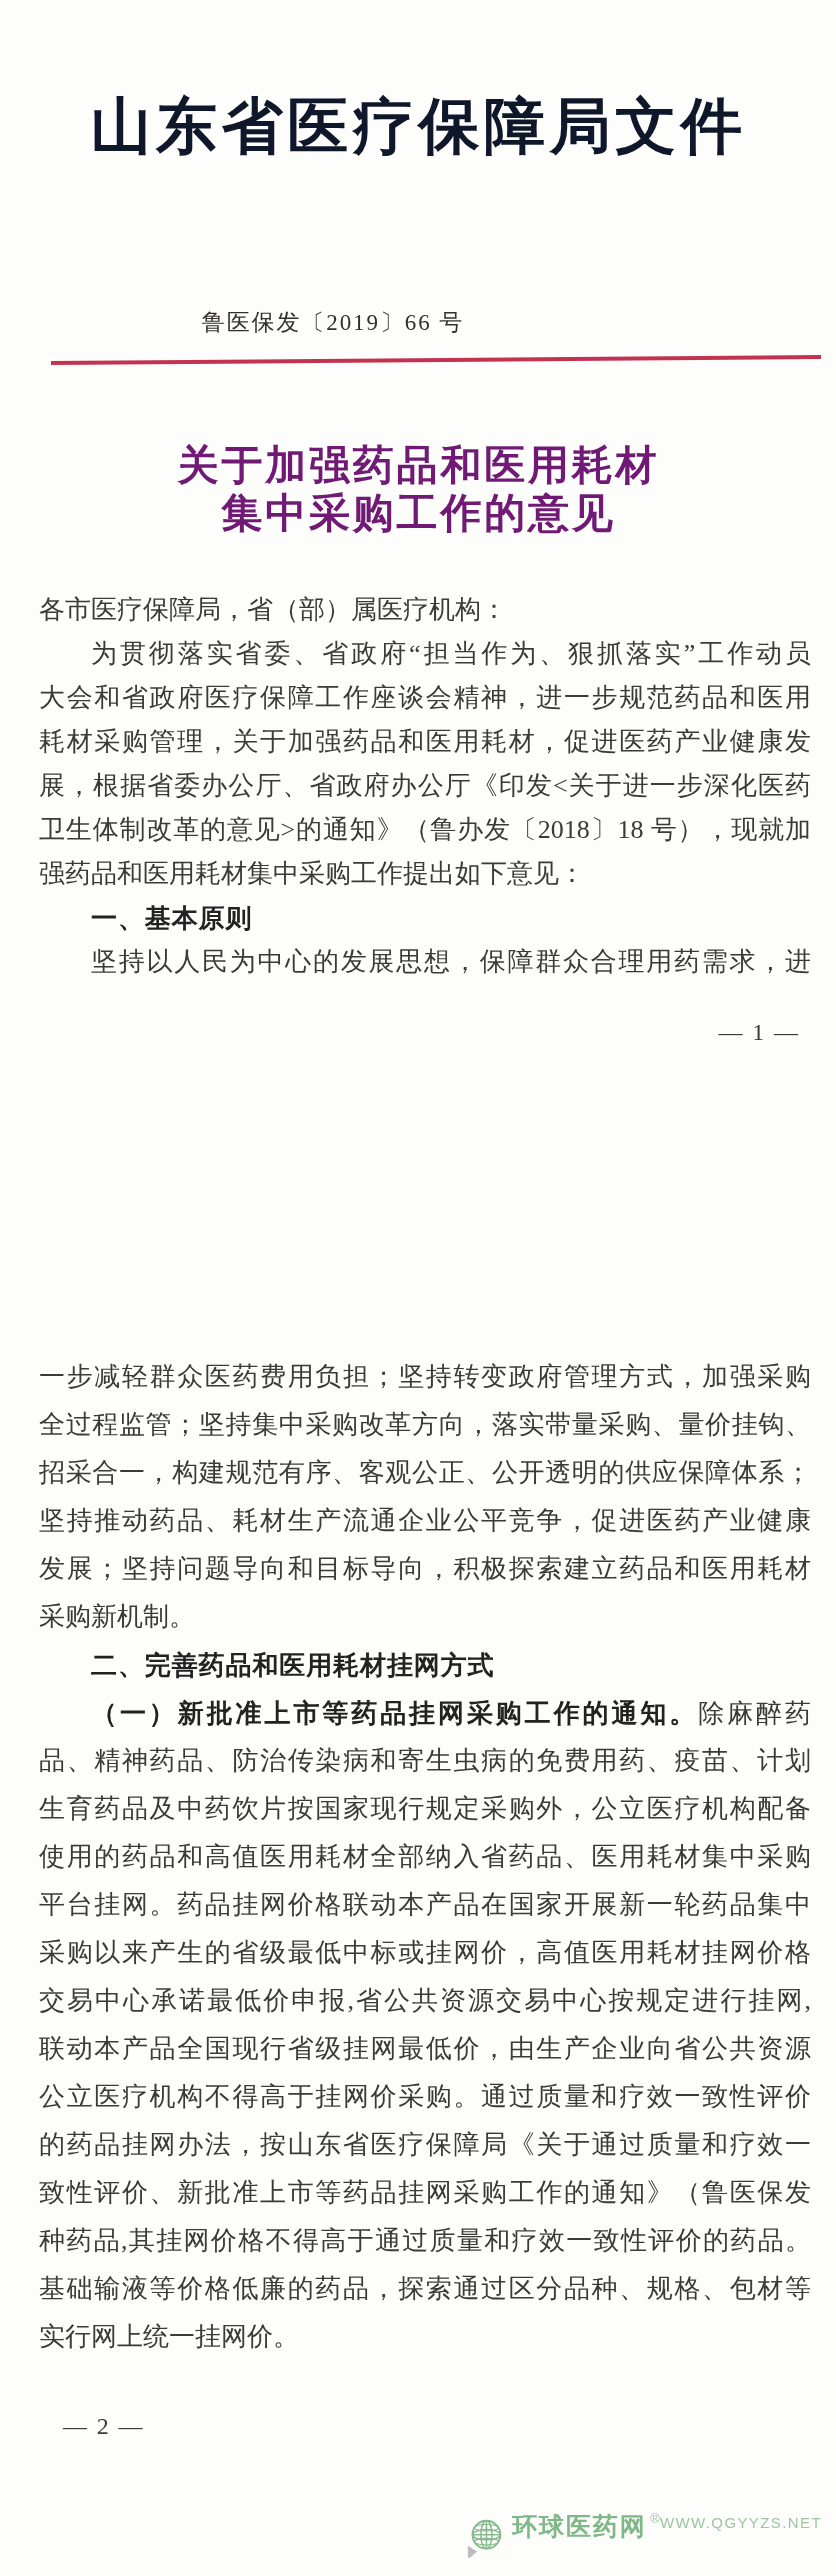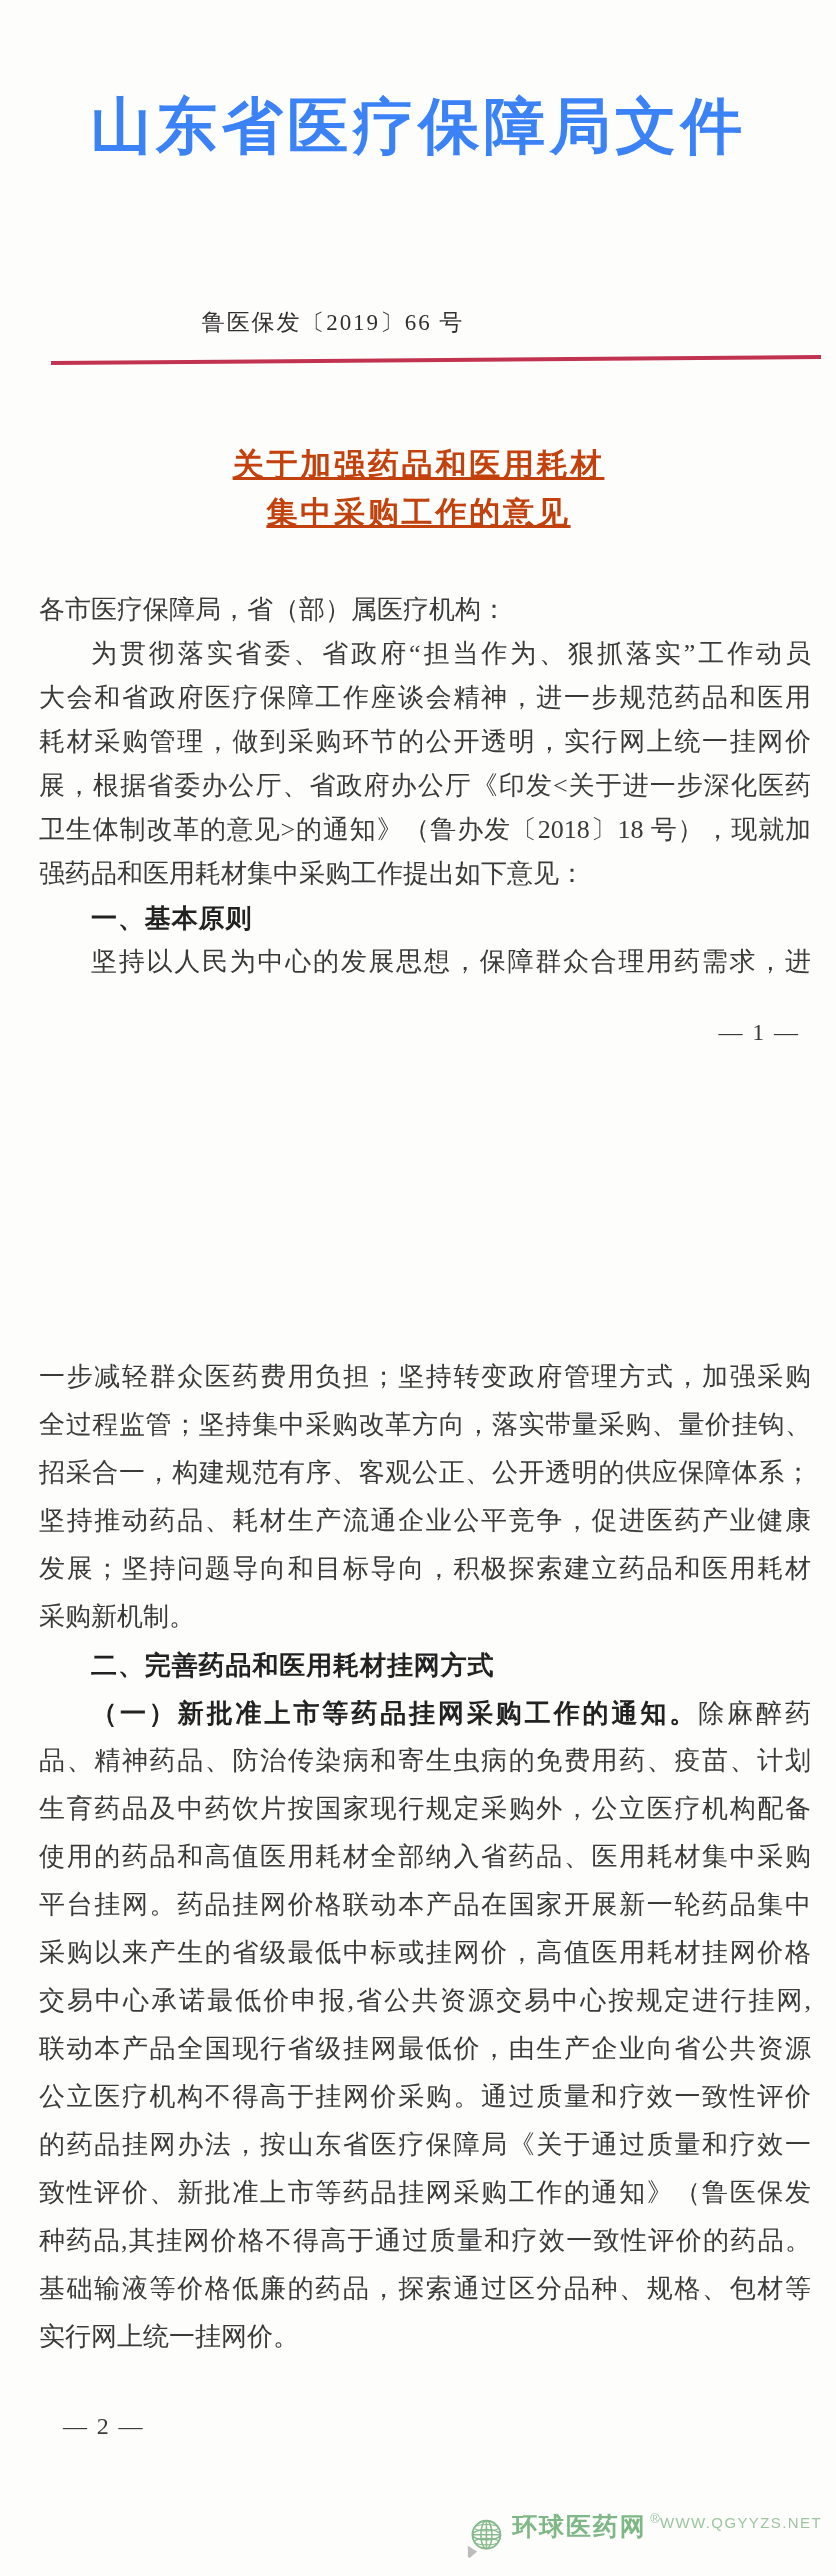--- a/index.html
+++ b/index.html
@@ -11,45 +11,44 @@
     overflow:hidden;
     font-family:"Liberation Serif","DejaVu Serif",serif;
     color:#3a3a3a;
   }
   
   .agency-head{
     position:absolute;top:86px;left:0;width:837px;
     text-align:center;
     font-size:61px;font-weight:bold;
     letter-spacing:4.6px;
-    color:#3b82f6;
+    color:#0f172a;
     white-space:nowrap;
   }
   .doc-number{
     position:absolute;top:307px;left:0;width:666px;
     text-align:center;
     font-size:23px;
     color:#332f30;
     letter-spacing:1.9px;
   }
   .red-rule{
     position:absolute;top:358px;left:51px;
     width:770px;height:3.7px;
     background:#c23350;
     transform:rotate(-0.45deg);
   }
   
   .doc-title{
     position:absolute;top:441px;left:0;width:837px;
     text-align:center;
-    font-size:31px;font-weight:bold;
+    font-size:41px;font-weight:bold;
     letter-spacing:2.8px;
-    color:#c2410c;
+    color:#701a75;
     line-height:48px;
-    text-decoration:underline;
   }
   
   .body-block{
     position:absolute;left:39px;width:772px;
     font-size:26px;
   }
   .p1{top:588px;}
   .p2{top:1353px;}
   .line{
     height:44px;line-height:44px;
@@ -108,21 +107,21 @@
 
   <div class="doc-title">
     <div>关于加强药品和医用耗材</div>
     <div>集中采购工作的意见</div>
   </div>
 
   <div class="body-block p1">
     <div class="line left">各市医疗保障局，省（部）属医疗机构：</div>
     <div class="line indent">为贯彻落实省委、省政府“担当作为、狠抓落实”工作动员</div>
     <div class="line">大会和省政府医疗保障工作座谈会精神，进一步规范药品和医用</div>
-    <div class="line">耗材采购管理，做到采购环节的公开透明，实行网上统一挂网价</div>
+    <div class="line">耗材采购管理，关于加强药品和医用耗材，促进医药产业健康发</div>
     <div class="line">展，根据省委办公厅、省政府办公厅《印发&lt;关于进一步深化医药</div>
     <div class="line">卫生体制改革的意见&gt;的通知》（鲁办发〔2018〕18 号），现就加</div>
     <div class="line left">强药品和医用耗材集中采购工作提出如下意见：</div>
     <div class="line left indent sec-head">一、基本原则</div>
     <div class="line indent">坚持以人民为中心的发展思想，保障群众合理用药需求，进</div>
   </div>
   <div class="pagenum pagenum-1">— 1 —</div>
 
   <div class="body-block p2">
     <div class="line">一步减轻群众医药费用负担；坚持转变政府管理方式，加强采购</div>

